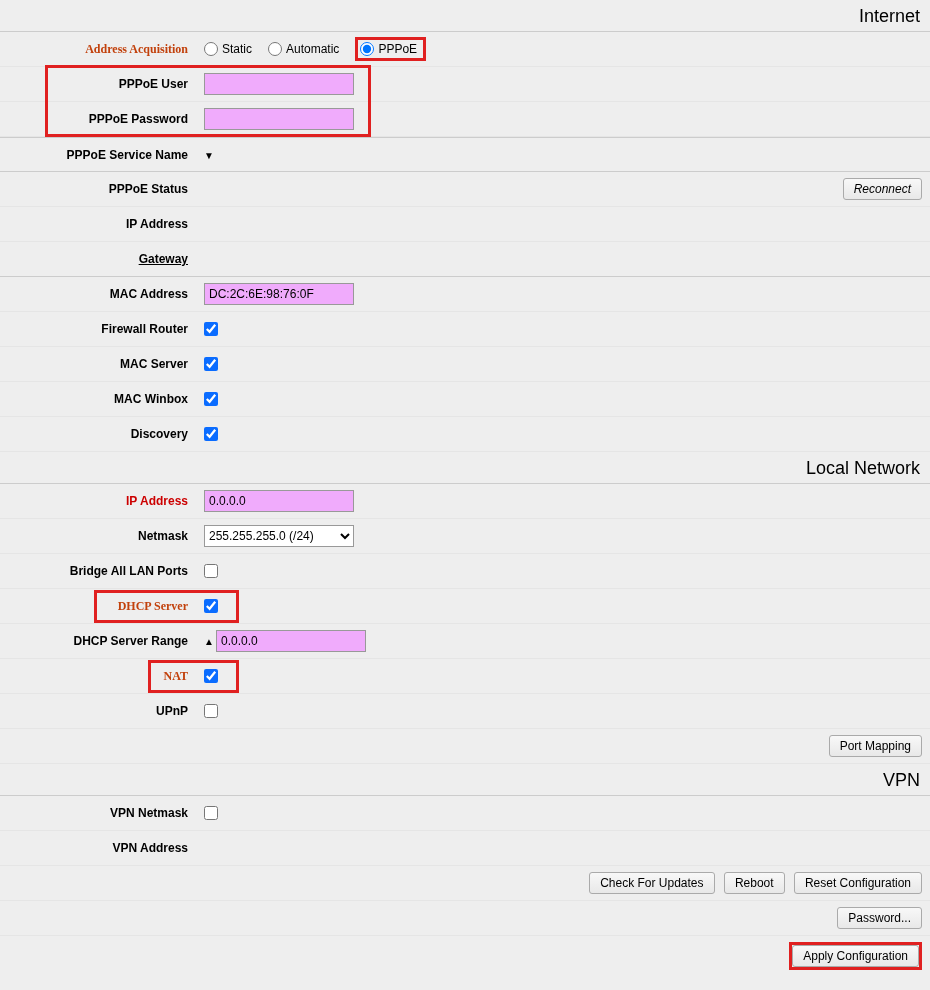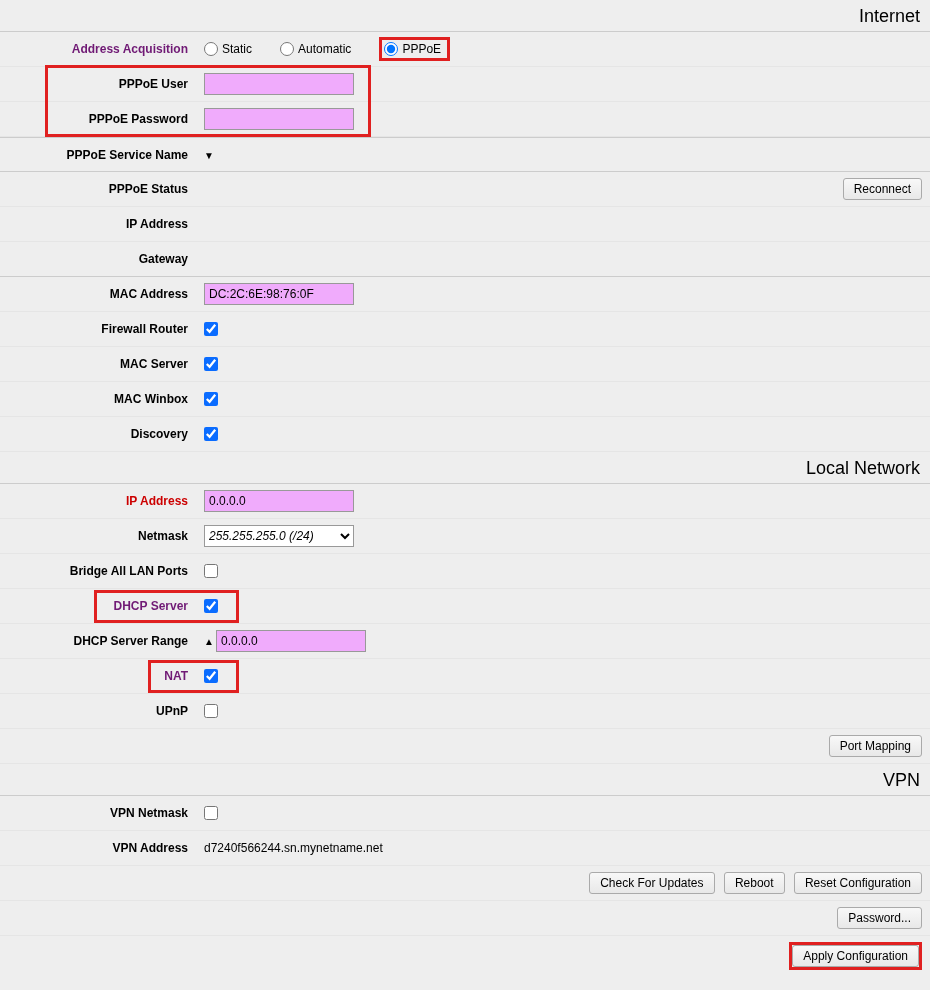--- a/index.html
+++ b/index.html
@@ -22,46 +22,45 @@
   align-items: center;
   height: 35px;
   border-bottom: 1px solid #e5e5e5;
 }
 .label-cell {
   width: 200px;
   text-align: right;
   padding-right: 12px;
   font-weight: bold;
 }
-.label-blue { color: #701a75; }
+.label-blue { color: #c2410c; font-family: Liberation Serif, serif; }
 .label-red { color: #cc0000; }
 .value-cell {
   flex: 1;
   display: flex;
   align-items: center;
   padding-left: 4px;
 }
-.radio-group { display: flex; align-items: center; gap: 12px; }
+.radio-group { display: flex; align-items: center; gap: 0; }
 .radio-opt { display: inline-flex; align-items: center; margin-right: 16px; }
 .radio-opt input { margin-right: 4px; width: 14px; height: 14px; }
 input[type="text"], input[type="password"] {
   width: 150px;
   height: 22px;
   border: 1px solid #999;
   padding: 0 4px;
   font-size: 12px;
   background: #f0abfc;
 }
 select {
   width: 150px;
   height: 22px;
   font-size: 12px;
   border: 1px solid #999;
   background: #fff;
-  font-style: italic;
 }
 input[type="checkbox"] {
   width: 14px; height: 14px;
   accent-color: #0a6cff;
 }
 .expander {
   display: inline-block;
   width: 12px;
   font-size: 10px;
   margin-left: 4px;
@@ -71,20 +70,21 @@
   font-size: 12px;
   padding: 3px 10px;
   background: linear-gradient(#f8f8f8,#e8e8e8);
   border: 1px solid #aaa;
   border-radius: 3px;
   cursor: pointer;
 }
 .right-btn {
   position: absolute;
   right: 8px;
+  font-style: italic;
 }
 .button-row {
   text-align: right;
   padding: 6px 8px;
   border-bottom: 1px solid #e5e5e5;
 }
 .button-row button { margin-left: 6px; }
 .highlight-red {
   border: 3px solid #e02020;
 }
@@ -146,21 +146,21 @@
   <div class="label-cell">PPPoE Status</div>
   <div class="value-cell"></div>
   <button class="right-btn">Reconnect</button>
 </div>
 
 <div class="row">
   <div class="label-cell">IP Address</div>
   <div class="value-cell"></div>
 </div>
 
-<div class="row" style="border-bottom:1px solid #ccc;">
+<div class="row" style="border-bottom:1px solid #ccc;text-decoration:underline;">
   <div class="label-cell">Gateway</div>
   <div class="value-cell"></div>
 </div>
 
 <div class="row">
   <div class="label-cell">MAC Address</div>
   <div class="value-cell">
       <input type="text" value="DC:2C:6E:98:76:0F" style="">
     </div>
 </div>
@@ -257,21 +257,20 @@
 
 <div class="row">
   <div class="label-cell">VPN Netmask</div>
   <div class="value-cell">
       <input type="checkbox" style="">
     </div>
 </div>
 
 <div class="row">
   <div class="label-cell">VPN Address</div>
-  <div class="value-cell static-text">d7240f566244.sn.mynetname.net</div>
 </div>
 
 <div class="button-row">
   <button>Check For Updates</button>
   <button>Reboot</button>
   <button>Reset Configuration</button>
 </div>
 
 <div class="button-row">
   <button>Password...</button>

